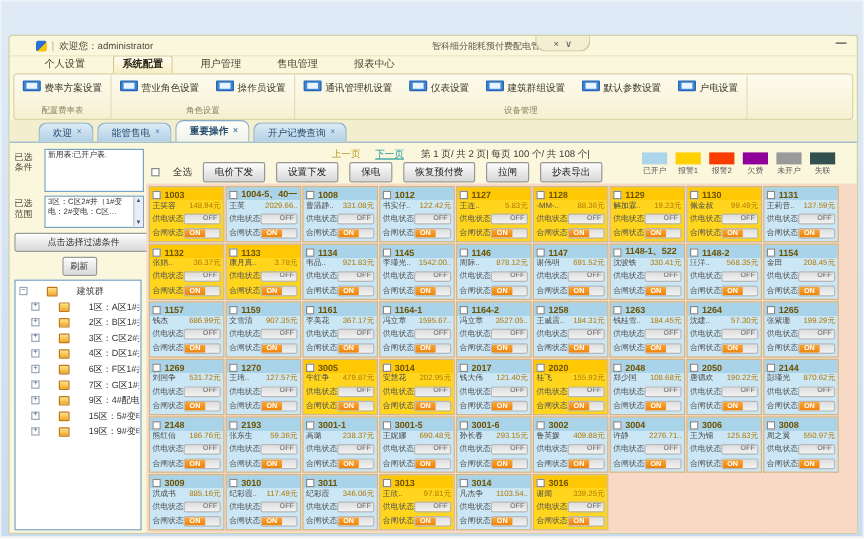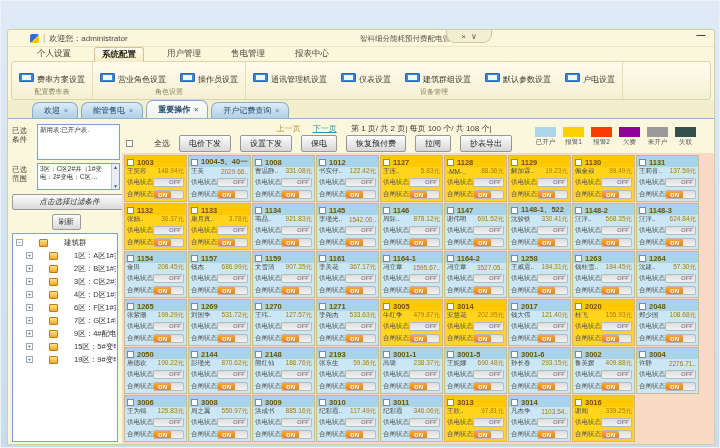--- a/index.html
+++ b/index.html
@@ -20,29 +20,29 @@
   .win-title { position:absolute; left:352px; top:4px; font-size:7.5px; color:#5a5646; }
   .qat { position:absolute; left:438px; top:0; width:46px; height:13px;
     background:#f4efd2; border:1px solid #cfc79e; border-top:none;
     border-radius:0 0 9px 9px; display:flex; align-items:center; justify-content:center;
     gap:5px; font-size:8px; color:#5a5a5a; }
   .min-btn { position:absolute; right:6px; top:2px; width:14px; height:10px;
     font-size:9px; line-height:7px; text-align:center; color:#333;
     font-weight:bold; }
 
   
-  .ribbon-tabs { height:14px; display:flex; gap:16px; padding-left:22px; align-items:flex-start; }
+  .ribbon-tabs { height:14px; display:flex; gap:16px; padding-left:22px; align-items:flex-end; }
   .rtab { font-size:8.5px; color:#4a4636; padding:1px 7px; border-radius:3px 3px 0 0; }
   .rtab.active { font-weight:bold; color:#2a2414;
     background:linear-gradient(#fffdf2,#f7edc4); border:1px solid #d4c58a; border-bottom:none; }
 
   
   .ribbon { height:39px; margin:0 3px; background:linear-gradient(#fdfbee,#f6f0d2);
     border:1px solid #ddd4a8; border-radius:3px; display:flex; }
-  .rgroup { display:flex; flex-direction:column; justify-content:flex-end;
+  .rgroup { display:flex; flex-direction:column; justify-content:space-between;
     padding:3px 6px 1px; border-right:1px solid #e6ddb6; }
   .rgroup:last-child { border-right:none; flex:1; }
   .rg-buttons { display:flex; gap:12px; align-items:center; }
   .rbtn { display:flex; align-items:center; gap:3px; font-size:8px; color:#3a3a2a; padding:2px 1px; }
   .mon-icon { width:15px; height:12px; position:relative; }
   .mon-icon .scr { width:15px; height:9px; background:#3d85d8; border-radius:1px;
     border:1px solid #2a64b0; display:flex; align-items:center; justify-content:center; }
   .mon-icon .scr i { display:block; width:9px; height:5px; background:#eaf4ff; }
   .mon-icon .dots { height:2px; margin-top:1px;
     background:repeating-linear-gradient(90deg,#3d85d8 0 2px,transparent 2px 4px); }
@@ -65,38 +65,38 @@
   .sb-listbox { position:relative; flex:1; height:27px; background:#fff;
     border:1px solid #7aa2c4; font-size:6.5px; color:#333; padding:1px 9px 1px 2px;
     overflow:hidden; line-height:1.3; }
   .sb-cond { height:36px; }
   .lb-sb { position:absolute; right:0; top:0; bottom:0; width:8px; background:#e8eef4;
     border-left:1px solid #b8c8d8; display:flex; flex-direction:column;
     justify-content:space-between; align-items:center; font-size:5px; color:#456; }
   .sb-btn { display:block; margin:1px auto 3px; background:linear-gradient(#fcfcfc,#d9d9d9);
     border:1px solid #9a9a9a; border-radius:2px; font-size:7.5px; color:#333;
     padding:2px 6px; font-family:inherit; }
-  .sb-btn.wide { width:115px;font-style:italic; }
+  .sb-btn.wide { width:115px; }
   .tree { flex:1; background:#fff; border:1px solid #7aa2c4; margin-right:2px;
     padding:2px 1px 2px 3px; overflow:hidden; font-size:7.5px; color:#333; }
   .titem { display:flex; align-items:center; gap:16px; height:13px; white-space:nowrap; overflow:hidden; }
   .titem .pm { width:7px; height:7px; border:1px solid #9aa8b8; background:#fff;
     font-size:6px; line-height:5px; text-align:center; color:#456; flex:none; }
   .titem .node-ic { width:9px; height:8px; flex:none; border-radius:1px;
     background:linear-gradient(#ffe48a,#f0a828); border:1px solid #c07818; }
   .titem.child { padding-left:10px; }
 
   .main { flex:1; position:relative; }
   .pager { height:13px; font-size:8px; color:#3a3a3a; text-align:center;
     padding-top:3px; padding-right:68px; white-space:nowrap; }
   .pager .prev { color:#b89a2a; margin-right:10px; }
   .pager .next { color:#1e96a0; text-decoration:underline; margin-right:12px; }
   .toolbar { height:20px; display:flex; align-items:center; gap:9px; padding-left:4px; }
   .cb { width:7px; height:7px; background:#fff; border:1px solid #888; flex:none; }
-  .selall { display:flex; align-items:center; gap:21px; font-size:8px; color:#333; }
+  .selall { display:flex; align-items:center; gap:11px; font-size:8px; color:#333; }
   .tbtn { background:linear-gradient(#fdfdfd,#d7d7d7); border:1px solid #979797;
     border-radius:2px; font-size:8px; color:#222; padding:2px 9px; font-family:inherit; }
   .legend { position:absolute; right:18px; top:7px; display:flex; gap:7px; }
   .lg-item { text-align:center; }
   .lg-sw { width:21px; height:10px; margin:0 auto 1px; }
   .lg-lb { font-size:6.5px; color:#555; white-space:nowrap; }
 
   
   .grid-wrap { position:absolute; left:0; top:33px; right:0; bottom:0;
     background:#f8d9c5; padding:2px; overflow:hidden; }
@@ -741,43 +741,20 @@
                   <span class="lab">合闸状态</span>
                   <span class="tog on">
                     <b>ON</b>
                     <i></i>
                   </span>
                 </div>
               </div>
               <div class="card ok">
                 <div class="c-head">
                   <span class="cb"></span>
-                  <span class="room">1148-3</span>
-                </div>
-                <div class="c-name">
-                  <span class="nm">汪洋..</span>
-                  <span class="bal">624.84元</span>
-                </div>
-                <div class="c-row">
-                  <span class="lab">供电状态</span>
-                  <span class="tog off">
-                    <span>OFF</span>
-                  </span>
-                </div>
-                <div class="c-row">
-                  <span class="lab">合闸状态</span>
-                  <span class="tog on">
-                    <b>ON</b>
-                    <i></i>
-                  </span>
-                </div>
-              </div>
-              <div class="card ok">
-                <div class="c-head">
-                  <span class="cb"></span>
                   <span class="room">1154</span>
                 </div>
                 <div class="c-name">
                   <span class="nm">金田</span>
                   <span class="bal">208.45元</span>
                 </div>
                 <div class="c-row">
                   <span class="lab">供电状态</span>
                   <span class="tog off">
                     <span>OFF</span>
@@ -1022,43 +999,20 @@
                 </div>
               </div>
               <div class="card ok">
                 <div class="c-head">
                   <span class="cb"></span>
                   <span class="room">1270</span>
                 </div>
                 <div class="c-name">
                   <span class="nm">王玮..</span>
                   <span class="bal">127.57元</span>
-                </div>
-                <div class="c-row">
-                  <span class="lab">供电状态</span>
-                  <span class="tog off">
-                    <span>OFF</span>
-                  </span>
-                </div>
-                <div class="c-row">
-                  <span class="lab">合闸状态</span>
-                  <span class="tog on">
-                    <b>ON</b>
-                    <i></i>
-                  </span>
-                </div>
-              </div>
-              <div class="card ok">
-                <div class="c-head">
-                  <span class="cb"></span>
-                  <span class="room">1271</span>
-                </div>
-                <div class="c-name">
-                  <span class="nm">李尧杰</span>
-                  <span class="bal">533.63元</span>
                 </div>
                 <div class="c-row">
                   <span class="lab">供电状态</span>
                   <span class="tog off">
                     <span>OFF</span>
                   </span>
                 </div>
                 <div class="c-row">
                   <span class="lab">合闸状态</span>
                   <span class="tog on">

